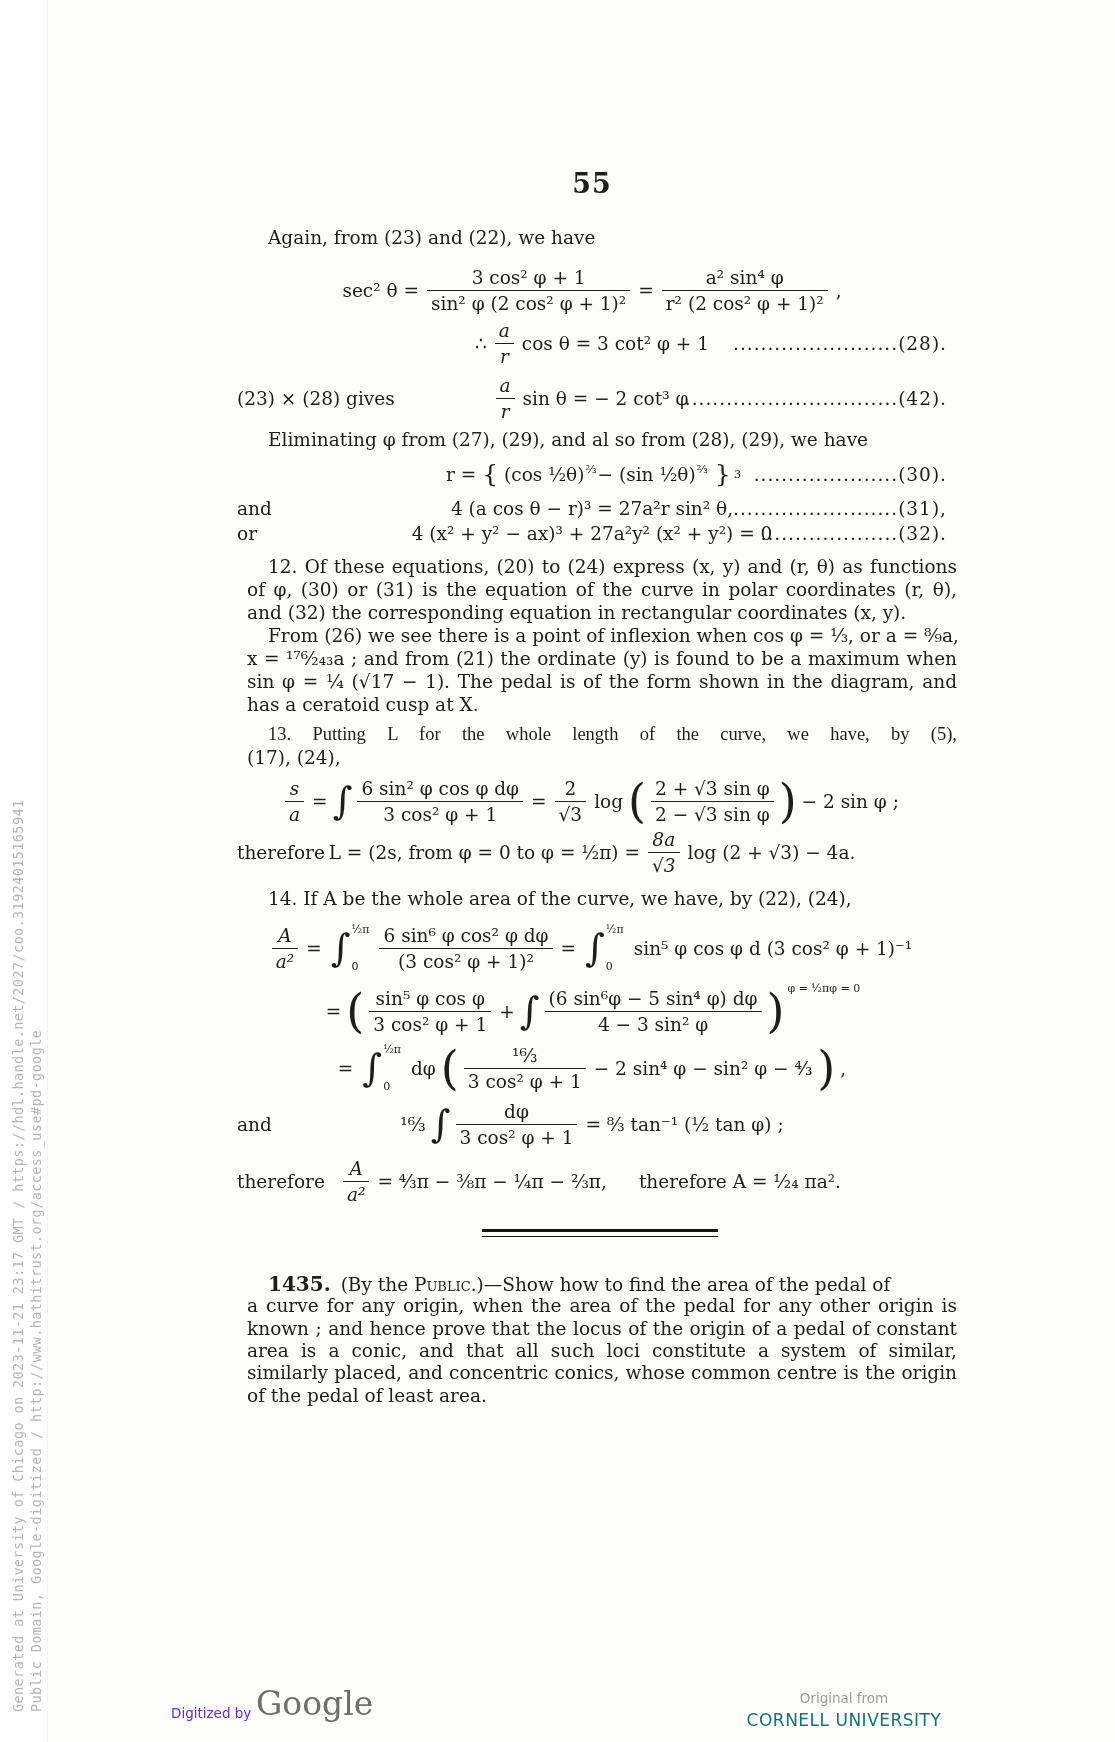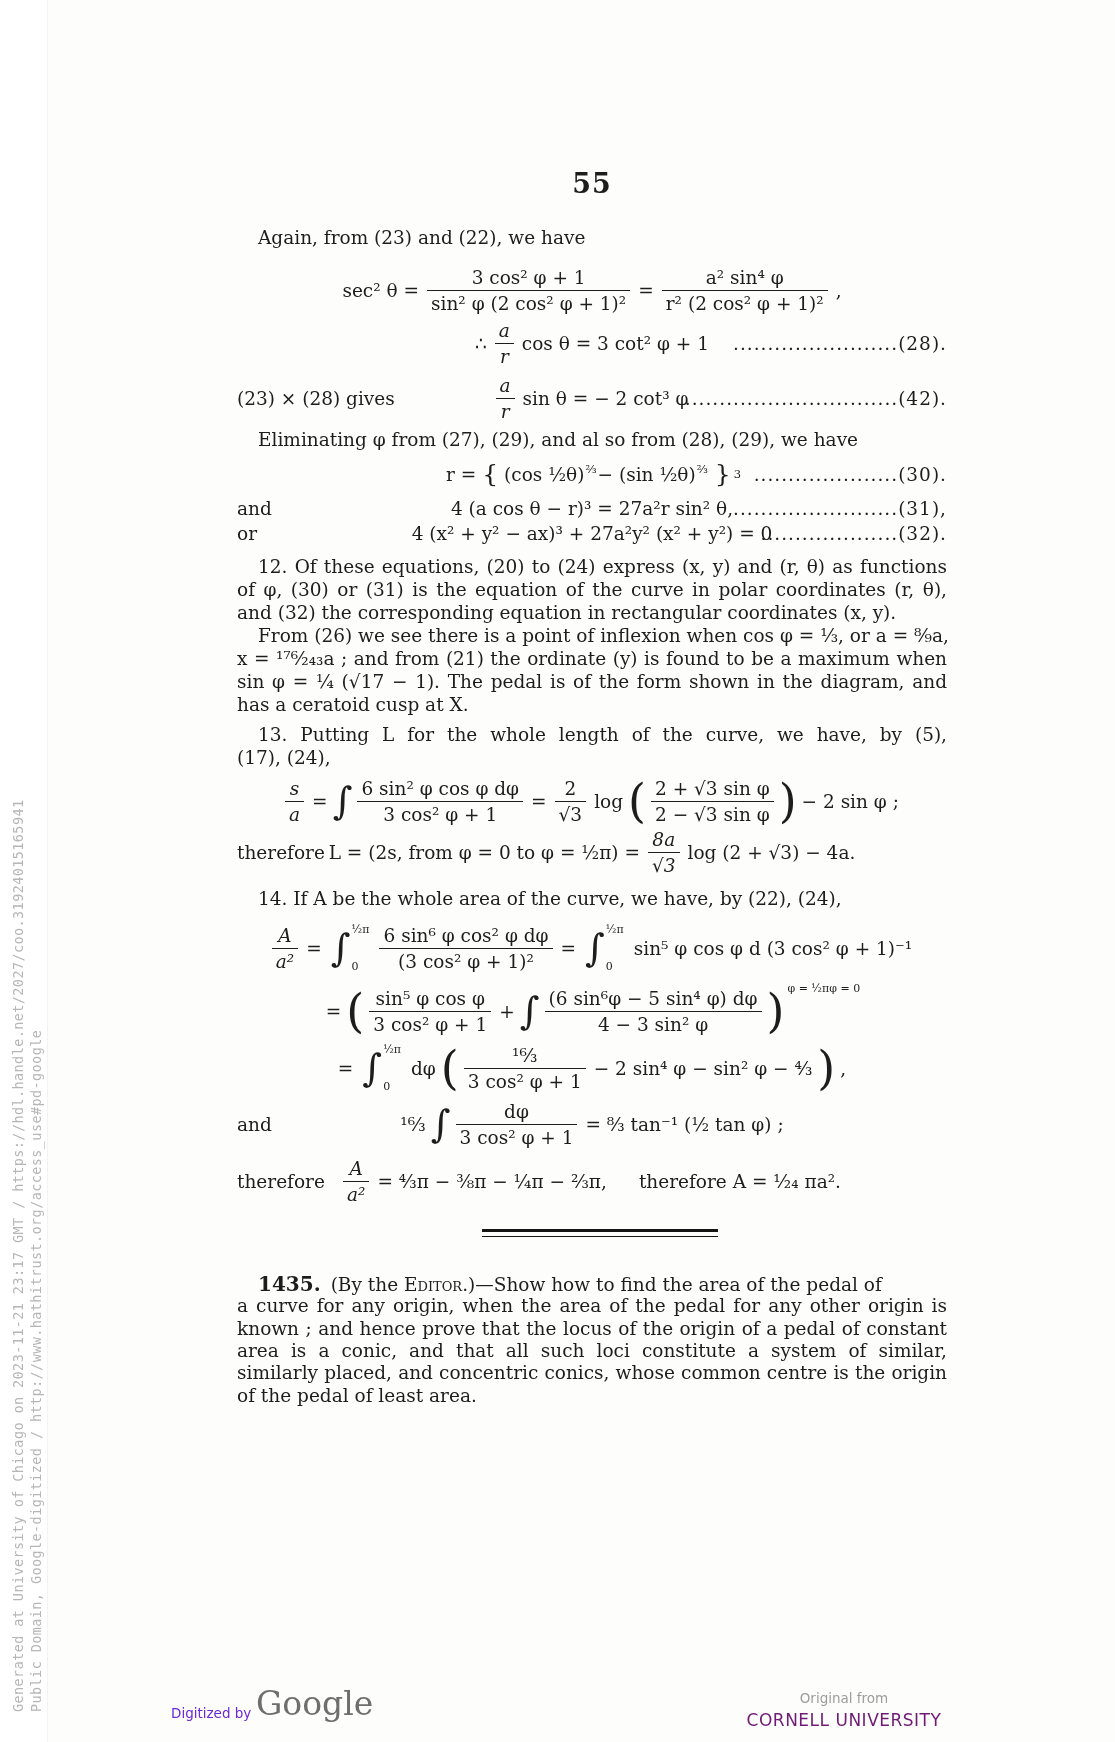--- a/index.html
+++ b/index.html
@@ -2,21 +2,21 @@
 <html><head>
 <meta charset="utf-8">
 <style>
   html,body{margin:0;padding:0;background:#ffffff;}
   .page{position:relative;width:1115px;height:1742px;background:#fdfdfc;overflow:hidden;
         font-family:"DejaVu Serif","DejaVu Sans",serif;color:#1d1d1d;}
   .strip{position:absolute;left:0;top:0;width:47px;height:1742px;background:#ffffff;border-right:1px solid #f3f3f1;}
   .vtext{position:absolute;transform:rotate(-90deg);transform-origin:0 0;white-space:nowrap;
          font-family:"DejaVu Sans Mono",monospace;color:#b6b6b6;font-size:13.5px;letter-spacing:0.4px;}
   .pageno{position:absolute;left:237px;width:710px;text-align:center;font-size:27px;font-weight:bold;letter-spacing:1px;}
-  .tl{position:absolute;left:237px;width:710px;font-size:18.5px;white-space:nowrap;
+  .tl{position:absolute;left:247px;width:710px;font-size:18.5px;white-space:nowrap;
       text-align:justify;text-align-last:justify;}
   .tl.last{text-align-last:left;}
   .tl.ind{padding-left:21px;width:689px;}
   .row{position:absolute;left:237px;width:710px;display:flex;align-items:center;justify-content:center;
        font-size:18.5px;white-space:nowrap;}
   .row > span{margin:0 4px;}
   .lbl{position:absolute;left:0;top:50%;transform:translateY(-50%);margin:0 !important;}
   .dots{position:absolute;right:0;top:50%;transform:translateY(-50%);margin:0 !important;letter-spacing:1px;}
   .fr{display:inline-block;text-align:center;vertical-align:middle;}
   .fr .n{display:block;padding:0 4px 2px;border-bottom:1.6px solid #1d1d1d;}
@@ -35,21 +35,21 @@
   .bp2{font-size:46px;font-weight:200;line-height:0.75;margin:0 1px !important;}
   .nowrap{white-space:nowrap;text-align:right;}
   .sc{font-variant:small-caps;}
   .bnum{font-weight:bold;font-size:20px;margin-right:10px;}
   .gap{margin-left:28px !important;text-align:right;}
   .rule2{position:absolute;left:482px;top:1229px;width:236px;height:4px;
          border-top:3px solid #141414;border-bottom:1.5px solid #141414;}
   .f-dig{position:absolute;left:171px;top:1705px;font-family:"DejaVu Sans",sans-serif;font-size:13.5px;color:#6d28d9;}
   .f-google{position:absolute;left:256px;top:1684px;font-family:"DejaVu Serif",serif;font-size:33px;color:#6e6e6e;}
   .f-orig{position:absolute;left:759px;top:1690px;width:170px;text-align:center;font-family:"DejaVu Sans",sans-serif;font-size:13.5px;color:#9d9d9d;}
-  .f-inst{position:absolute;left:714px;top:1710px;width:260px;text-align:center;font-family:"DejaVu Sans",sans-serif;font-size:17px;color:#701a75;letter-spacing:0.5px;}
+  .f-inst{position:absolute;left:714px;top:1710px;width:260px;text-align:center;font-family:"DejaVu Sans",sans-serif;font-size:17px;color:#0f766e;letter-spacing:0.5px;}
 </style>
 </head>
 <body>
 
 <div class="page">
   <div class="strip"></div>
 
   <div class="vtext" style="left:10px;top:1712px;">Generated at University of Chicago on 2023-11-21 23:17 GMT  /  https://hdl.handle.net/2027/coo.31924015165941</div>
   <div class="vtext" style="left:28px;top:1712px;">Public Domain, Google-digitized  /  http://www.hathitrust.org/access_use#pd-google</div>
 
@@ -115,21 +115,21 @@
   </div>
 
   <div class="tl ind" style="top:556px;">12.  Of these equations, (20) to (24) express (x, y) and (r, θ) as functions</div>
   <div class="tl" style="top:579px;">of φ, (30) or (31) is the equation of the curve in  polar  coordinates (r, θ),</div>
   <div class="tl last" style="top:602px;">and (32) the corresponding equation in rectangular coordinates (x, y).</div>
   <div class="tl ind" style="top:625px;">From (26) we see there is a point of inflexion when cos φ = ⅓, or a = ⁸⁄₉a,</div>
   <div class="tl" style="top:648px;">x = ¹⁷⁶⁄₂₄₃a ;  and from (21) the ordinate (y) is found to be a maximum when</div>
   <div class="tl" style="top:671px;">sin φ = ¼ (√17 − 1).   The pedal is of the form shown in the diagram, and</div>
   <div class="tl last" style="top:694px;">has a ceratoid cusp at X.</div>
 
-  <div class="tl ind" style="top:724px;">13.  Putting  L for  the  whole  length  of  the  curve,  we  have,  by  (5),</div>
+  <div class="tl ind" style="top:724px;font-family:Liberation Serif, serif;">13.  Putting  L for  the  whole  length  of  the  curve,  we  have,  by  (5),</div>
   <div class="tl last" style="top:747px;">(17), (24),</div>
 
   <div class="row" style="top:772px;height:58px;">
     <span class="fr it">
         <span class="n">s</span>
         <span class="d">a</span>
       </span>
     <span>=</span>
     <span class="intg">∫</span>
     <span class="fr">
@@ -247,21 +247,21 @@
     <span class="fr it">
         <span class="n">A</span>
         <span class="d">a²</span>
       </span>
     <span>=  ⁴⁄₃π − ⅜π − ¼π − ⅔π,</span>
     <span class="gap">therefore   A  =  ¹⁄₂₄ πa².</span>
   </div>
 
   <div class="rule2"></div>
 
-  <div class="tl ind last" style="top:1272px;"><span class="bnum">1435.</span><span>(By the </span><span class="sc">Editor</span><span>.)—Show how to find the area of  the  pedal  of</span></div>
+  <div class="tl ind last" style="top:1272px;"><span class="bnum">1435.</span><span>(By the </span><span class="sc">Public</span><span>.)—Show how to find the area of  the  pedal  of</span></div>
   <div class="tl" style="top:1295px;">a curve for any origin, when the area of the pedal for any other origin  is</div>
   <div class="tl" style="top:1318px;">known ;  and hence prove that the locus of the origin of a pedal of constant</div>
   <div class="tl" style="top:1340px;">area is  a  conic,  and  that  all  such  loci  constitute  a  system  of  similar,</div>
   <div class="tl" style="top:1362px;">similarly placed, and concentric conics, whose common centre is the origin</div>
   <div class="tl last" style="top:1385px;">of the pedal of least area.</div>
 
   <div class="f-dig">Digitized by</div>
   <div class="f-google">Google</div>
   <div class="f-orig">Original from</div>
   <div class="f-inst">CORNELL UNIVERSITY</div>

